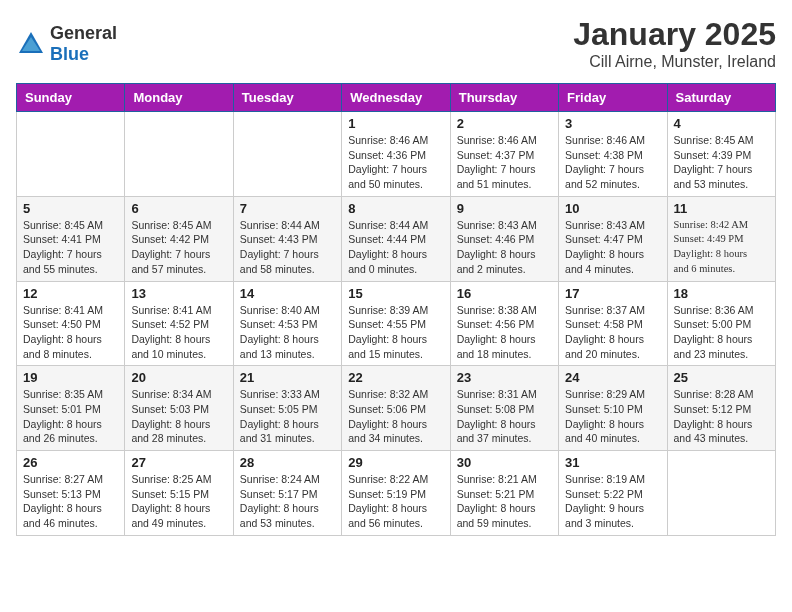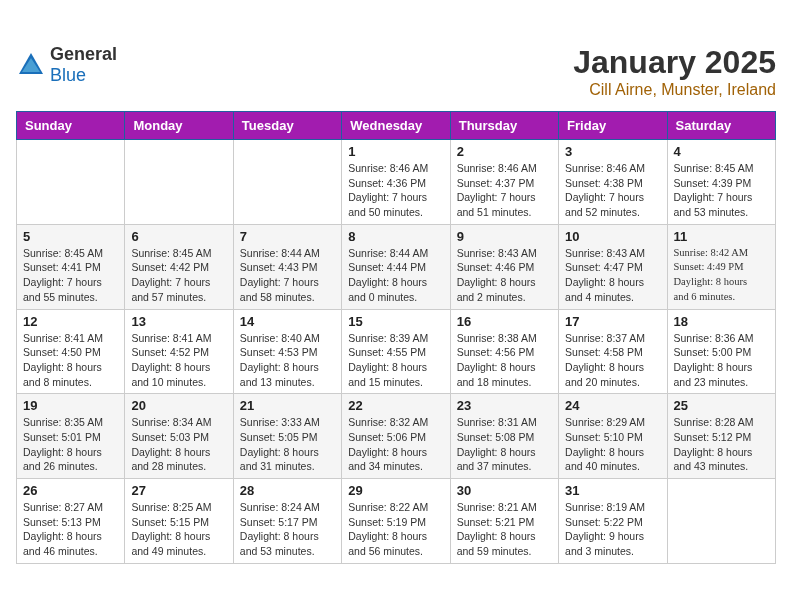--- a/index.html
+++ b/index.html
@@ -6,38 +6,37 @@
     body {
       font-family: Arial, sans-serif;
       background: #fff;
       width: 792px;
       min-height: 612px;
       padding: 16px;
     }
     .header {
       display: flex;
       justify-content: space-between;
-      align-items: flex-start;
+      align-items: center;
       margin-bottom: 12px;
-      margin-top: 28px;
     }
     .logo {
       display: flex;
       align-items: center;
       gap: 4px;
     }
     .logo-text-general { font-size: 18px; font-weight: bold; color: #333; }
-    .logo-text-blue { font-size: 18px; font-weight: normal; color: #1a6fba; }
+    .logo-text-blue { font-size: 18px; font-weight: bold; color: #1a6fba; }
     .logo-icon {
       width: 30px;
       height: 30px;
     }
     .title-block { text-align: right; }
     .main-title { font-size: 32px; font-weight: bold; color: #333; }
-    .subtitle { font-size: 16px; color: #a16207; }
+    .subtitle { font-size: 16px; color: #404040; }
 
     .calendar-table {
       width: 100%;
       border-collapse: collapse;
       border: 1px solid #ccc;
     }
     .calendar-table th {
       background-color: #a21caf;
       color: #fff;
       text-align: left;

